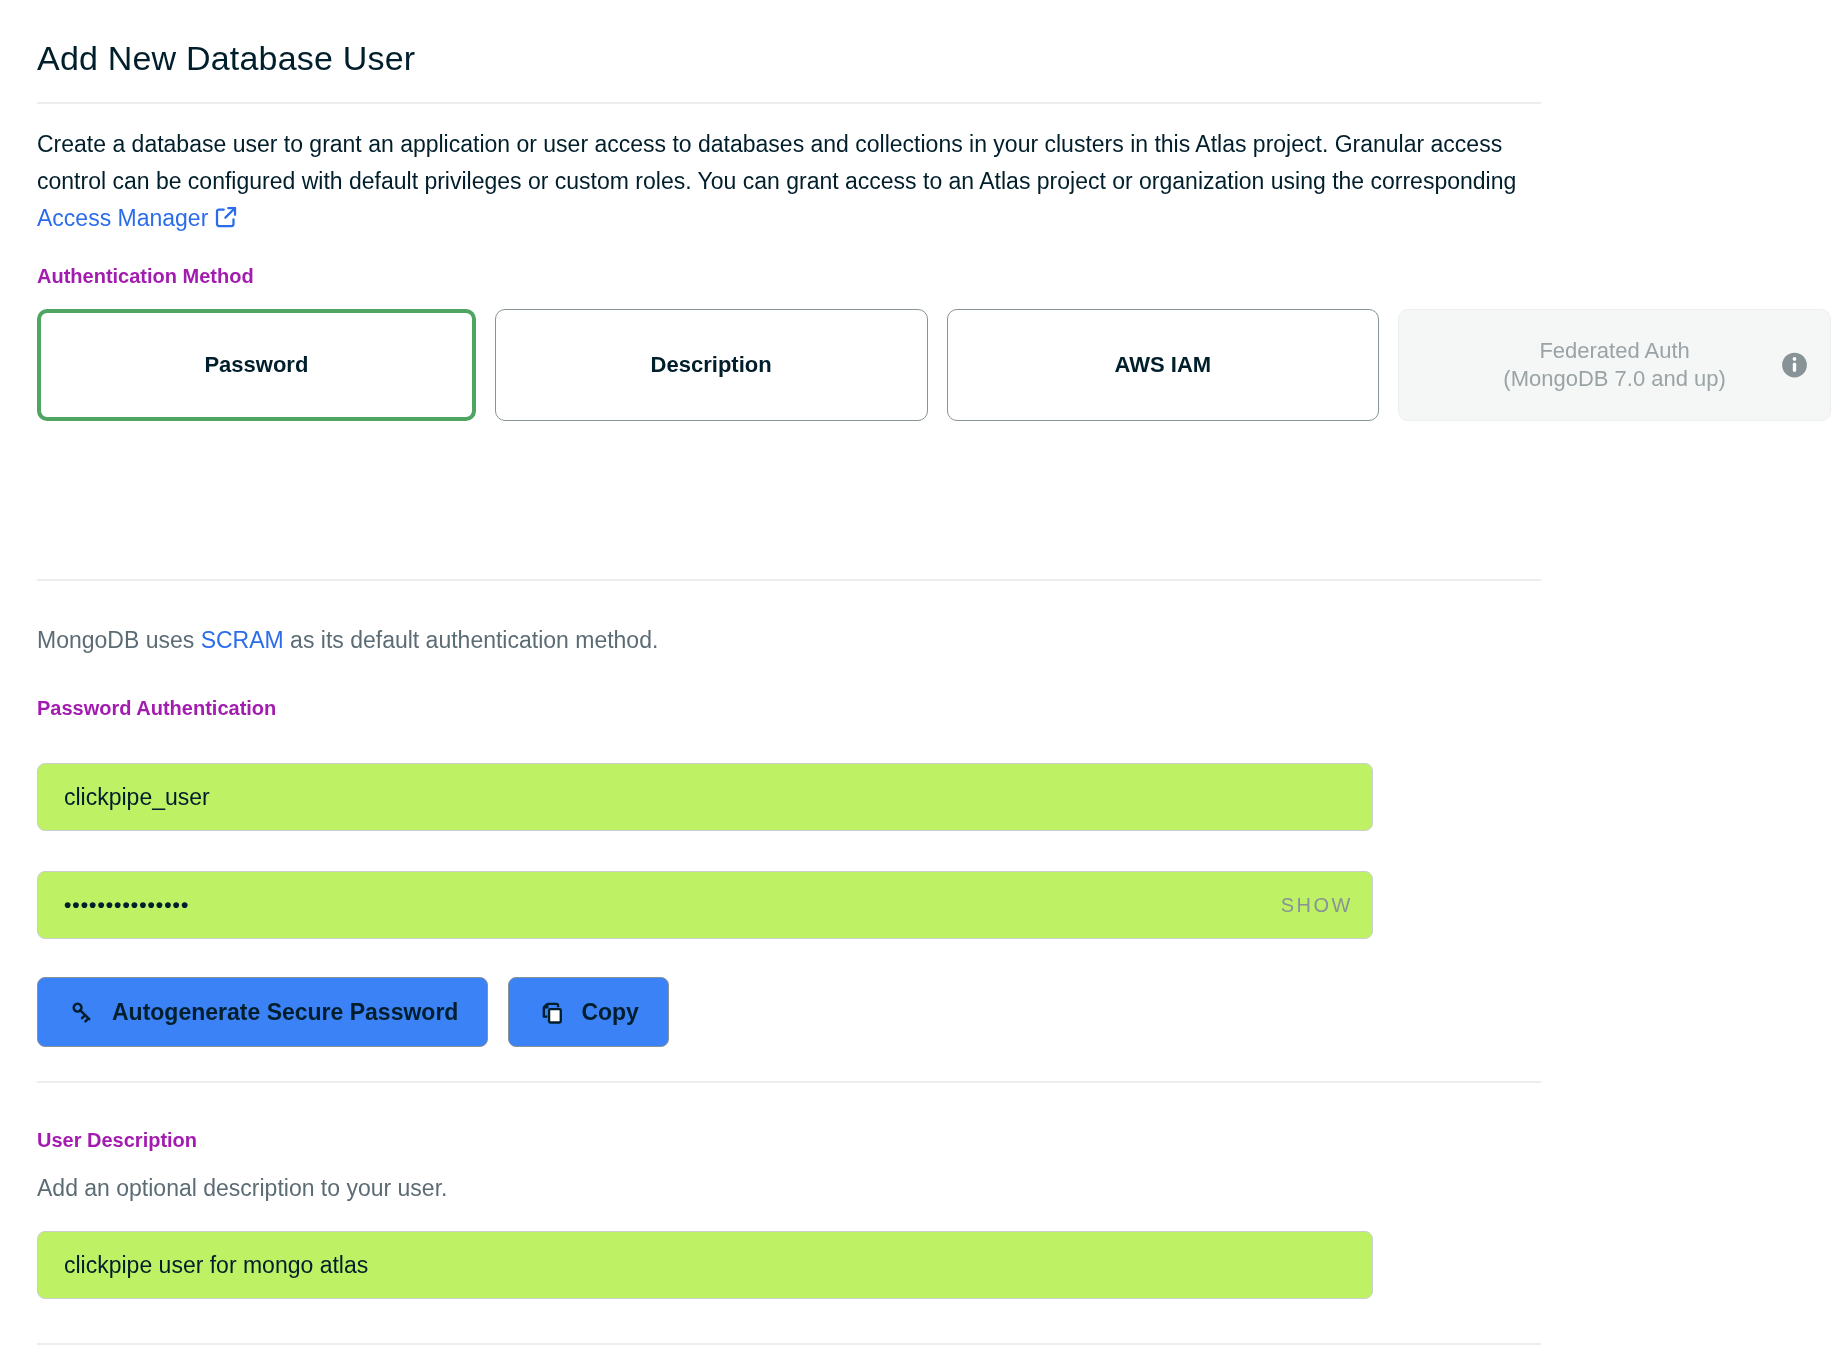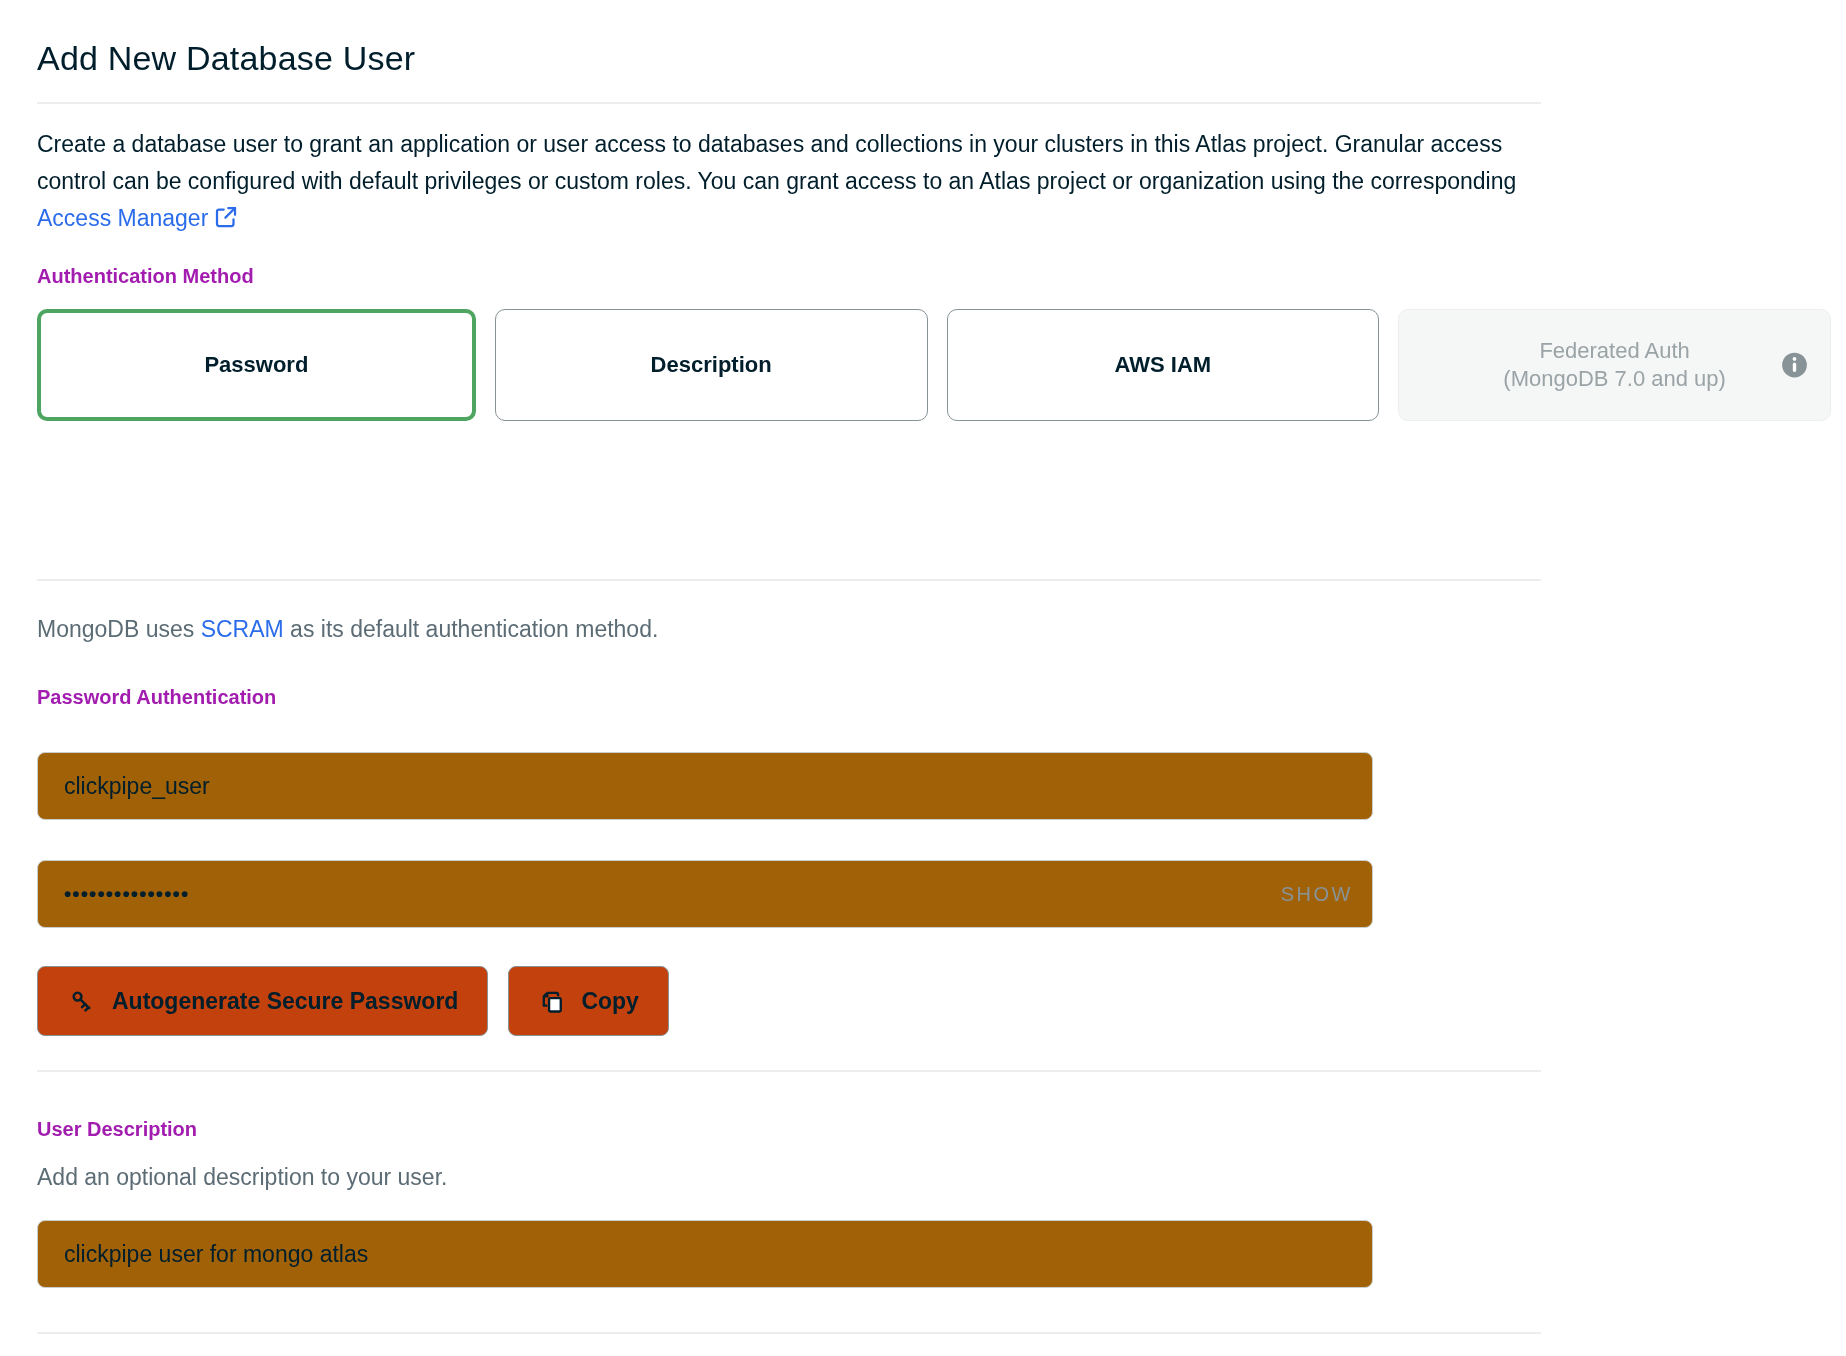--- a/index.html
+++ b/index.html
@@ -88,40 +88,40 @@
     position: absolute;
     right: 22px;
     top: 50%;
     transform: translateY(-50%);
     width: 27px;
     height: 27px;
     cursor: pointer;
   }
 
   .scram-note {
-    margin-top: 31px;
+    margin-top: 42px;
     font-size: 23px;
     line-height: 34px;
     color: #5C6C75;
   }
 
   .pw-heading { margin-top: 36px; }
 
   .text-input {
     display: block;
     margin-top: 40px;
     width: 1336px;
     height: 68px;
     border: 1px solid #C9CFCE;
     border-radius: 8px;
     padding: 0 26px;
     font-family: "Liberation Sans", sans-serif;
     font-size: 23px;
     color: #001E2B;
-    background: #a16207;
+    background: #bef264;
     outline: none;
   }
 
   .password-wrap {
     position: relative;
     width: 1336px;
     margin-top: 40px;
   }
   .password-wrap .text-input { margin-top: 0; width: 100%; padding-right: 130px; letter-spacing: 1px; font-weight: 700; font-size: 21px; }
   .show-btn {
@@ -142,21 +142,21 @@
     margin-top: 38px;
     display: flex;
     gap: 20px;
   }
   .action-btn {
     height: 70px;
     display: inline-flex;
     align-items: center;
     gap: 15px;
     padding: 0 29px;
-    background: #c2410c;
+    background: #3b82f6;
     border: 1px solid #889397;
     border-radius: 8px;
     font-family: "Liberation Sans", sans-serif;
     font-size: 23px;
     font-weight: 700;
     color: #001E2B;
     cursor: pointer;
   }
   .action-btn svg { flex: none; }
 

